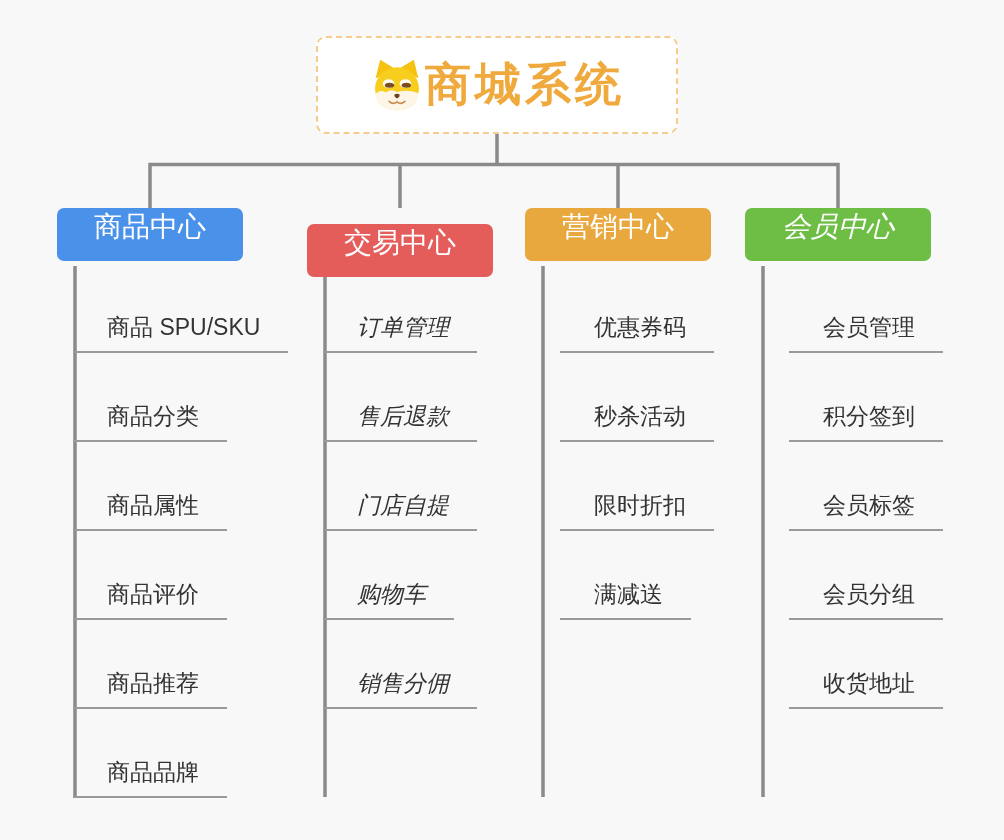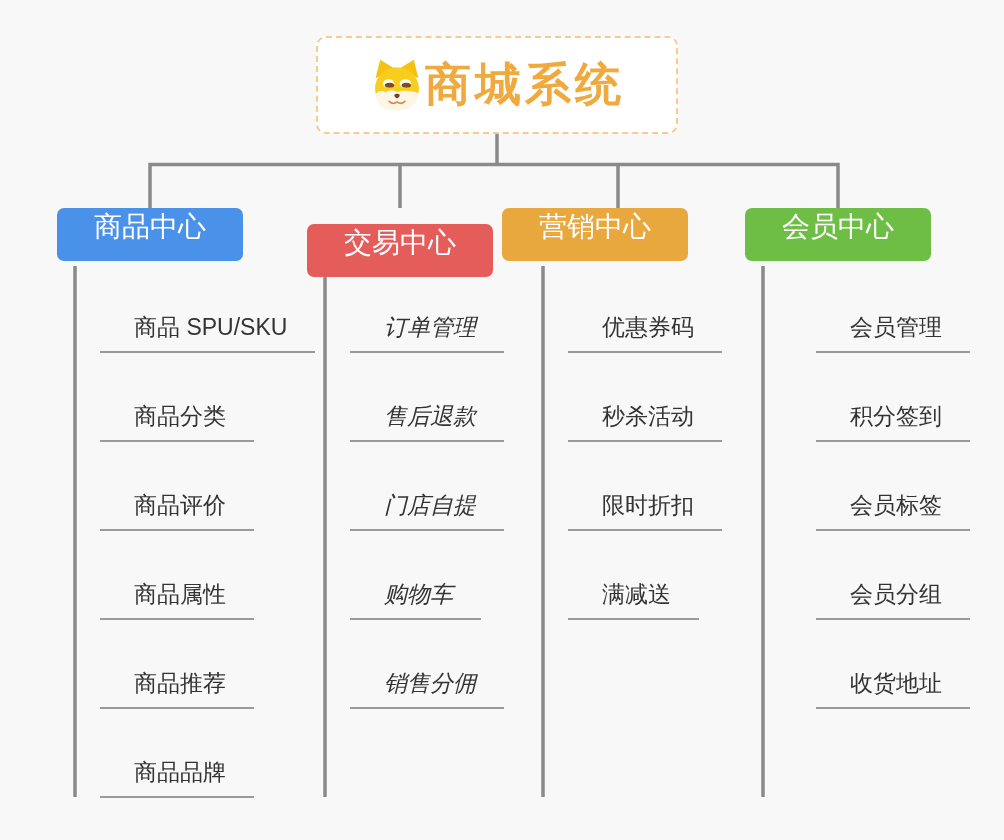--- a/index.html
+++ b/index.html
@@ -58,44 +58,43 @@
     display: flex;
     align-items: flex-start;
     justify-content: center;
     color: #FFFFFF;
     font-size: 28px;
     z-index: 3;
     white-space: nowrap;
   }
   #branch-0 { left: 57px;  background: #4A91E9; }
   #branch-1 { left: 307px; background: #E55D5B; }
-  #branch-2 { left: 502px; background: #E9A83E; font-family: Liberation Serif, serif; }
-  #branch-3 { left: 745px; background: #6EBE45; }
+  #branch-2 { left: 525px; background: #E9A83E; font-family: Liberation Serif, serif; }
+  #branch-3 { left: 745px; background: #6EBE45; font-style: italic; }
   
   .topic-list {
     position: absolute;
     top: 264px;
     z-index: 2;
   }
   #list-0 { left: 73px; }
   #list-1 { left: 323px; font-style: italic; }
-  #list-2 { left: 541px; }
+  #list-2 { left: 541px; padding-left: 19px; }
   #list-3 { left: 761px; padding-left: 28px; }
   .topic-item {
     height: 89px;
     width: max-content;
     box-sizing: border-box;
     display: flex;
     align-items: flex-end;
     padding: 0 28px 8px 34px;
     border-bottom: 2px solid #9A9A9A;
     font-size: 23px;
     color: #333333;
     white-space: nowrap;
-    margin-left: 27px;
   }
 </style>
 </head>
 <body>
 
 <div id="stage">
 
   <svg id="connectors" viewBox="0 0 1004 840" xmlns="http://www.w3.org/2000/svg">
 
     <path d="M497 134 V166"></path>
@@ -140,26 +139,26 @@
   </div>
 
   <div class="topic-list" id="list-0">
       <div class="topic-item">
         <span>商品 SPU/SKU</span>
       </div>
       <div class="topic-item">
         <span>商品分类</span>
       </div>
       <div class="topic-item">
+        <span>商品属性</span>
+      </div>
+      <div class="topic-item">
         <span>商品评价</span>
       </div>
       <div class="topic-item">
-        <span>商品属性</span>
-      </div>
-      <div class="topic-item">
         <span>商品推荐</span>
       </div>
       <div class="topic-item">
         <span>商品品牌</span>
       </div>
     </div>
   <div class="topic-list" id="list-1">
       <div class="topic-item">
         <span>订单管理</span>
       </div>

